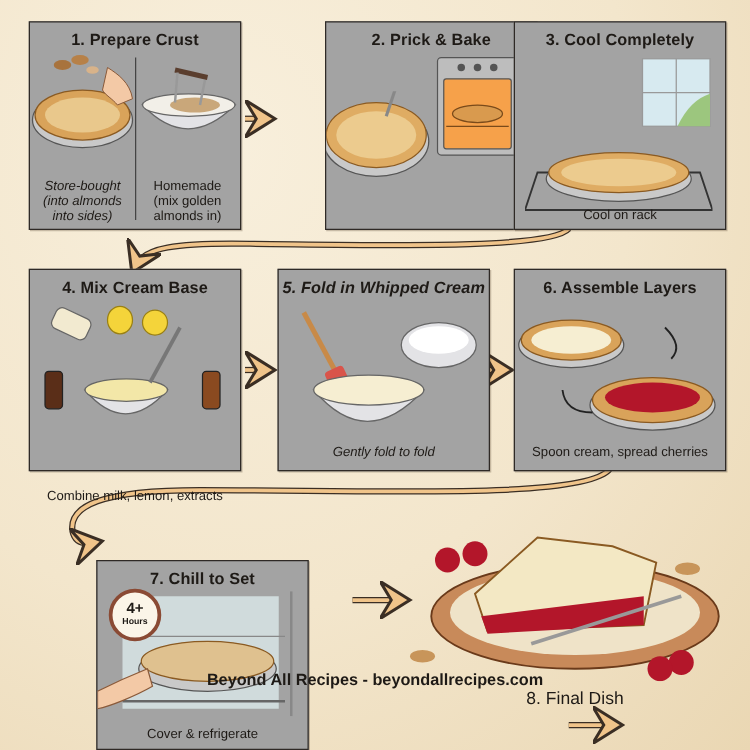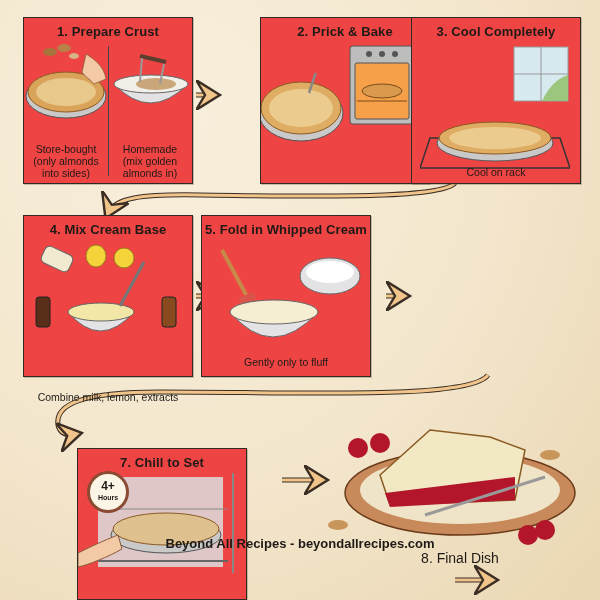--- a/index.html
+++ b/index.html
@@ -4,21 +4,21 @@
 <style>
   html, body { margin:0; padding:0; }
   body {
     width:600px; height:600px; overflow:hidden; position:relative;
     background: radial-gradient(ellipse at 30% 20%, #f8efdc 0%, #f3e6cc 55%, #ead7b3 100%);
     font-family: "Liberation Sans", "DejaVu Sans", sans-serif;
     color:#1e1a16;
   }
   .stage { position:absolute; left:0; top:0; width:600px; height:600px; }
   .panel {
-    position:absolute; background:#ef4444; border:1.5px solid #2f2a26;
+    position:absolute; background:#a3a3a3; border:1.5px solid #2f2a26;
     box-shadow: 1px 1px 0 rgba(60,40,20,0.25);
   }
   .ptitle {
     position:absolute; left:0; right:0; top:6px; text-align:center;
     font-size:13px; font-weight:bold; letter-spacing:0.1px;
   }
   .cap {
     position:absolute; text-align:center; font-size:10.5px; line-height:12px;
   }
   .art { position:absolute; }
@@ -83,23 +83,23 @@
       <path d="M62,10 C70,15 80,22 82,35 L70,40 C66,35 60,32 58,28 Z" fill="#f3c9a6" stroke="#8a5a3a" stroke-width="0.8"></path>
     </svg>
     <div style="position:absolute;left:84px;top:28px;width:1px;height:130px;background:#444;"></div>
     <svg class="art" width="82" height="80" style="left:86px;top:26px;">
       <path d="M4,40 Q40,78 78,40 Z" fill="#e3e3e6" stroke="#666" stroke-width="1"></path>
       <ellipse cx="41" cy="40" rx="37" ry="9" fill="#f2efe8" stroke="#666" stroke-width="1"></ellipse>
       <ellipse cx="46" cy="40" rx="20" ry="6" fill="#c9a77a"></ellipse>
       <path d="M30,12 L56,18" stroke="#5a3e2e" stroke-width="4"></path>
       <path d="M32,14 L30,38 M54,20 L50,40" stroke="#999" stroke-width="2"></path>
     </svg>
-    <div class="cap" style="left:0;top:125px;width:84px;">
+    <div class="cap" style="left:0;top:125px;width:84px;font-style:italic;">
       <div>Store-bought</div>
-      <div>(only almonds</div>
+      <div>(into almonds</div>
       <div>into sides)</div>
     </div>
     <div class="cap" style="left:85px;top:125px;width:82px;">
       <div>Homemade</div>
       <div>(mix golden</div>
       <div>almonds in)</div>
     </div>
   </div>
 
   <div class="panel" style="left:217px;top:17px;width:168px;height:165px;margin-left:43px;">
@@ -146,49 +146,64 @@
       <circle cx="100" cy="16" r="10" fill="#f4d43a" stroke="#9a8014"></circle>
       <path d="M44,70 Q76,108 110,70 Z" fill="#e3e3e6" stroke="#666"></path>
       <ellipse cx="77" cy="70" rx="33" ry="9" fill="#f3e7a8" stroke="#666"></ellipse>
       <line x1="96" y1="64" x2="120" y2="20" stroke="#777" stroke-width="3"></line>
       <rect x="12" y="55" width="14" height="30" rx="3" fill="#5a2e18" stroke="#222"></rect>
       <rect x="138" y="55" width="14" height="30" rx="3" fill="#8a4a20" stroke="#222"></rect>
     </svg>
     <div class="cap" style="left:0;right:0;top:140px;margin-top:35px;">Combine milk, lemon, extracts</div>
   </div>
 
-  <div class="panel" style="left:201px;top:215px;width:168px;height:160px;">
+  <div class="panel" style="left:222px;top:215px;width:168px;height:160px;font-style:italic;">
     <div class="ptitle">5. Fold in Whipped Cream</div>
     <svg class="art" width="168" height="110" style="left:0;top:26px;">
       <line x1="20" y1="8" x2="48" y2="60" stroke="#c88a48" stroke-width="4"></line>
       <rect x="40" y="52" width="16" height="22" rx="3" fill="#d9544a" transform="rotate(-25 48 63)"></rect>
       <path d="M28,70 Q70,120 116,70 Z" fill="#e3e3e6" stroke="#666"></path>
       <ellipse cx="72" cy="70" rx="44" ry="12" fill="#f6eed2" stroke="#666"></ellipse>
       <ellipse cx="128" cy="34" rx="30" ry="18" fill="#e3e3e6" stroke="#666"></ellipse>
       <ellipse cx="128" cy="30" rx="24" ry="11" fill="#ffffff"></ellipse>
     </svg>
-    <div class="cap" style="left:0;right:0;top:140px;">Gently only to fluff</div>
-  </div>
-
+    <div class="cap" style="left:0;right:0;top:140px;">Gently fold to fold</div>
+  </div>
+
+  <div class="panel" style="left:411px;top:215px;width:168px;height:160px;">
+    <div class="ptitle">6. Assemble Layers</div>
+    <svg class="art" width="168" height="110" style="left:0;top:26px;">
+      <ellipse cx="45" cy="34" rx="42" ry="18" fill="#c9c9c9" stroke="#555"></ellipse>
+      <ellipse cx="45" cy="30" rx="40" ry="16" fill="#d9a35a" stroke="#8a5a22"></ellipse>
+      <ellipse cx="45" cy="30" rx="32" ry="11" fill="#f6eed2"></ellipse>
+      <ellipse cx="110" cy="82" rx="50" ry="20" fill="#c9c9c9" stroke="#555"></ellipse>
+      <ellipse cx="110" cy="78" rx="48" ry="18" fill="#d9a35a" stroke="#8a5a22"></ellipse>
+      <ellipse cx="110" cy="76" rx="38" ry="12" fill="#b3162a"></ellipse>
+      <path d="M120,20 Q135,35 125,45" stroke="#222" fill="none" stroke-width="1.5"></path>
+      <path d="M38,70 Q40,88 62,88" stroke="#222" fill="none" stroke-width="1.5"></path>
+    </svg>
+    <div class="cap" style="left:0;right:0;top:140px;">Spoon cream, spread cherries</div>
+  </div>
 
   <div class="panel" style="left:77px;top:428px;width:168px;height:150px;margin-top:20px;">
     <div class="ptitle">7. Chill to Set</div>
     <svg class="art" width="168" height="100" style="left:0;top:24px;">
       <rect x="20" y="4" width="125" height="90" fill="#dbe8ea" opacity="0.8"></rect>
       <line x1="20" y1="36" x2="150" y2="36" stroke="#888"></line>
       <line x1="20" y1="88" x2="150" y2="88" stroke="#666" stroke-width="2"></line>
       <line x1="155" y1="0" x2="155" y2="100" stroke="#888" stroke-width="2"></line>
       <ellipse cx="88" cy="62" rx="55" ry="18" fill="#c9c9c9" stroke="#555"></ellipse>
       <ellipse cx="88" cy="56" rx="53" ry="16" fill="#dfc18f" stroke="#8a5a22"></ellipse>
       <path d="M0,80 C20,70 30,66 40,62 L44,76 C30,84 10,92 0,94 Z" fill="#f3c9a6" stroke="#8a5a3a"></path>
     </svg>
     <div style="position:absolute;left:9px;top:22px;width:36px;height:36px;border-radius:50%;border:3px solid #8a4a34;background:#fbf5e8;text-align:center;">
       <div style="font-size:12px;font-weight:bold;line-height:14px;margin-top:5px;">4+</div>
       <div style="font-size:7px;font-weight:bold;line-height:9px;">Hours</div>
     </div>
+    <div class="cap" style="left:0;right:0;top:132px;">Cover &amp; refrigerate</div>
   </div>
 
   <svg class="art" width="260" height="140" style="left:320px;top:405px;">
     <ellipse cx="140" cy="88" rx="115" ry="42" fill="#c88a5a" stroke="#6a3a1a" stroke-width="1.5"></ellipse>
     <ellipse cx="140" cy="85" rx="100" ry="34" fill="#efe3c8"></ellipse>
     <polygon points="60,70 110,25 170,32 205,45 195,95 70,100" fill="#f3e8c4" stroke="#8a5a22" stroke-width="1.5"></polygon>
     <polygon points="65,88 195,72 195,95 70,102" fill="#b3162a"></polygon>
     <line x1="105" y1="110" x2="225" y2="72" stroke="#999" stroke-width="3"></line>
     <circle cx="38" cy="43" r="10" fill="#b3162a"></circle>
     <circle cx="60" cy="38" r="10" fill="#b3162a"></circle>

